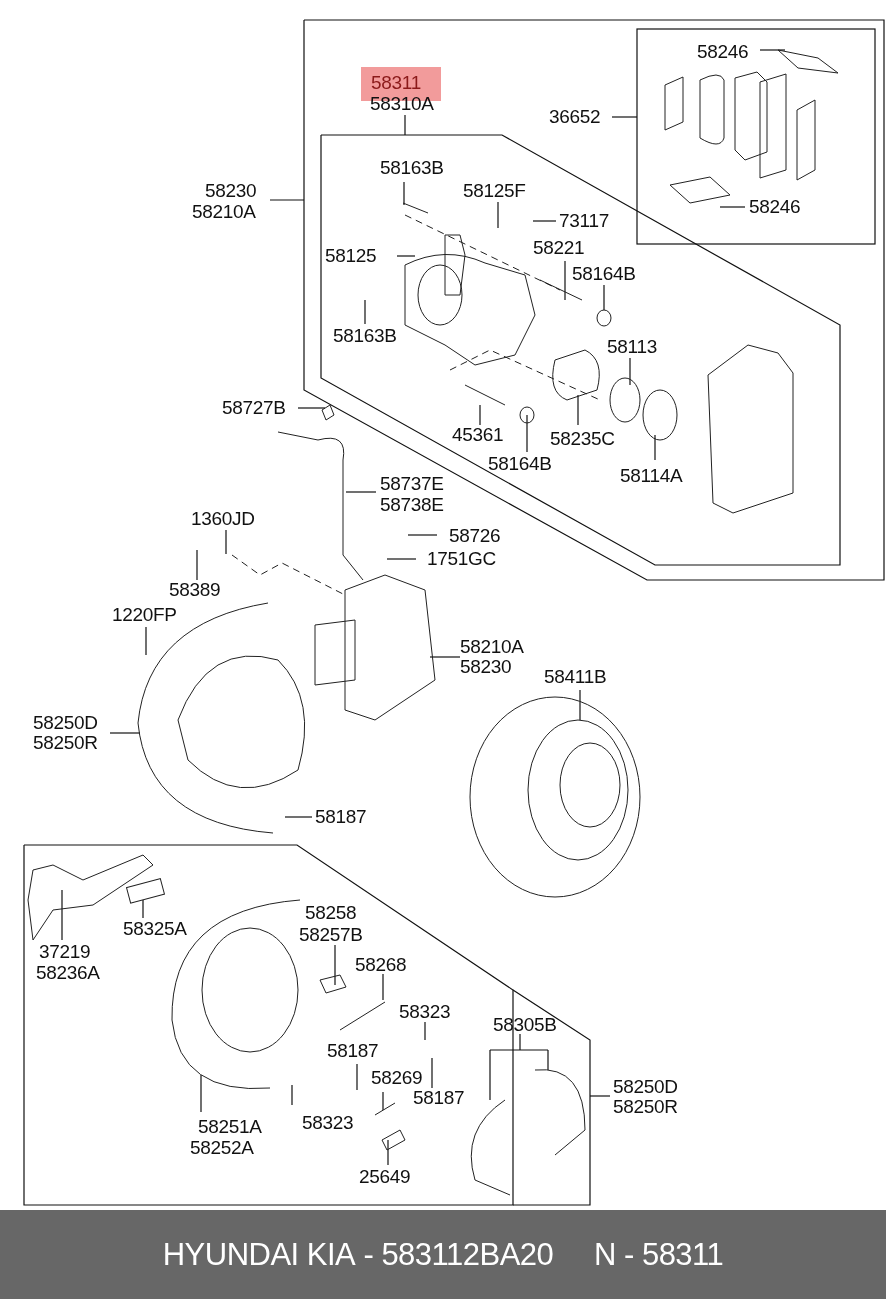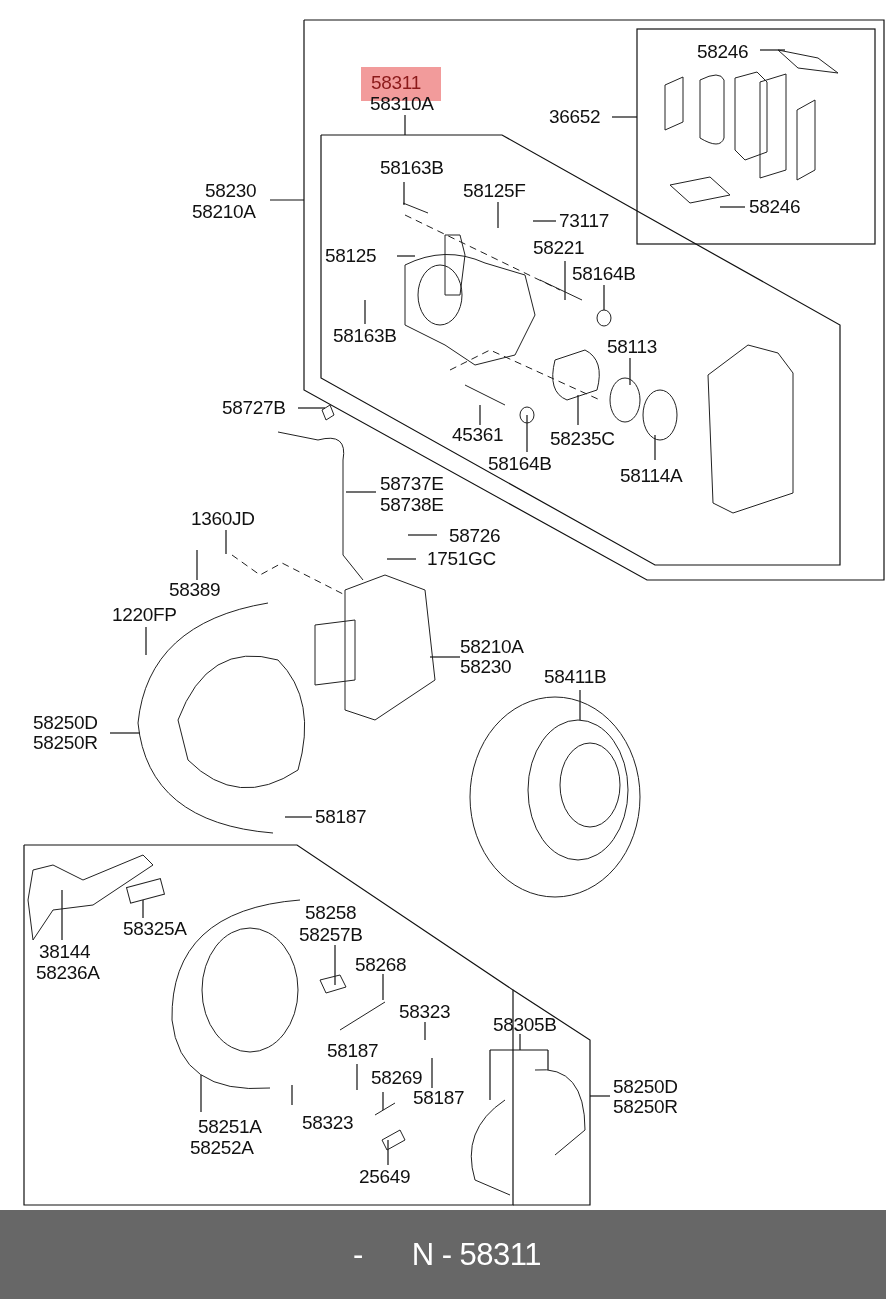--- a/index.html
+++ b/index.html
@@ -157,38 +157,40 @@
   <span class="lbl" style="left:449px;top:526px">58726</span>
   <span class="lbl" style="left:427px;top:549px">1751GC</span>
   <span class="lbl" style="left:169px;top:580px">58389</span>
   <span class="lbl" style="left:112px;top:605px">1220FP</span>
   <span class="lbl" style="left:460px;top:637px">58210A</span>
   <span class="lbl" style="left:460px;top:657px">58230</span>
   <span class="lbl" style="left:544px;top:667px">58411B</span>
   <span class="lbl" style="left:33px;top:713px">58250D</span>
   <span class="lbl" style="left:33px;top:733px">58250R</span>
   <span class="lbl" style="left:315px;top:807px">58187</span>
-  <span class="lbl" style="left:39px;top:942px">38144</span>
+  <span class="lbl" style="left:39px;top:942px">37219</span>
   <span class="lbl" style="left:36px;top:963px">58236A</span>
   <span class="lbl" style="left:123px;top:919px">58325A</span>
   <span class="lbl" style="left:305px;top:903px">58258</span>
   <span class="lbl" style="left:299px;top:925px">58257B</span>
   <span class="lbl" style="left:355px;top:955px">58268</span>
   <span class="lbl" style="left:399px;top:1002px">58323</span>
   <span class="lbl" style="left:493px;top:1015px">58305B</span>
   <span class="lbl" style="left:327px;top:1041px">58187</span>
   <span class="lbl" style="left:371px;top:1068px">58269</span>
   <span class="lbl" style="left:413px;top:1088px">58187</span>
   <span class="lbl" style="left:613px;top:1077px">58250D</span>
   <span class="lbl" style="left:613px;top:1097px">58250R</span>
   <span class="lbl" style="left:302px;top:1113px">58323</span>
   <span class="lbl" style="left:198px;top:1117px">58251A</span>
   <span class="lbl" style="left:190px;top:1138px">58252A</span>
   <span class="lbl" style="left:359px;top:1167px">25649</span>
 </div>
 
 <div class="footer">
+  <span>HYUNDAI KIA</span>
     <span> - </span>
+    <span>583112BA20</span>
     <span>     </span>
     <span>N</span>
     <span> - </span>
     <span>58311</span>
 </div>
 
 </body></html>

